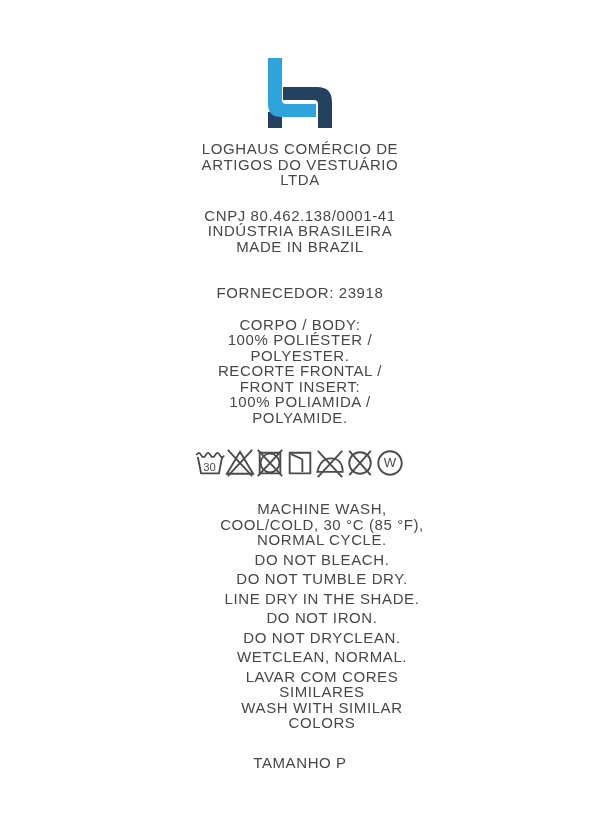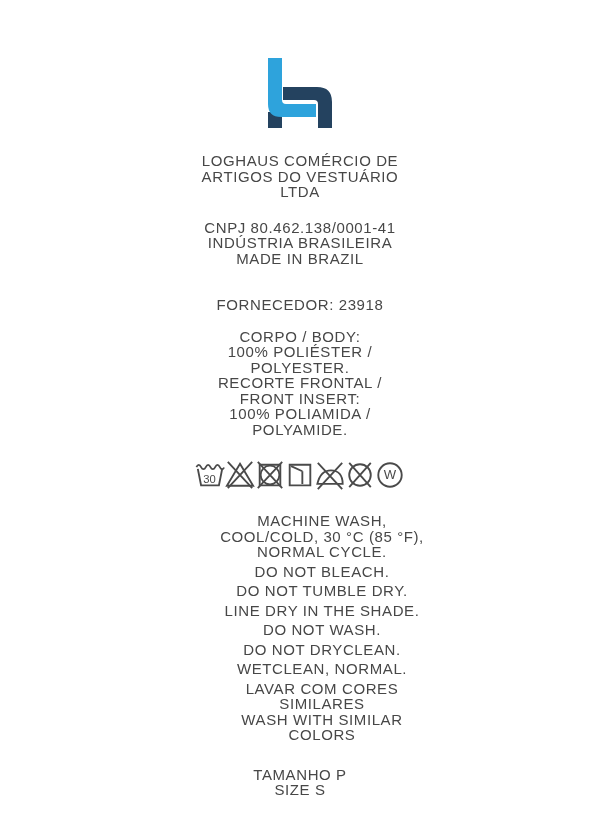--- a/index.html
+++ b/index.html
@@ -12,21 +12,21 @@
     overflow:hidden;
   }
   .logo{display:block;margin:58px auto 0;}
   .tblock{
     text-align:center;
     font-size:15px;
     line-height:15.5px;
     letter-spacing:0.6px;
     color:#474747;
   }
-  .company{margin-top:23px;}
+  .company{margin-top:11px;}
   .cnpj{margin-top:20px;}
   .origin{}
   .supplier{margin-top:31px;}
   .composition{margin-top:16px;}
   .symbols{
     margin-top:18px;
     display:flex;
     justify-content:center;
     align-items:flex-start;
   }
@@ -128,29 +128,28 @@
 
   <div class="tblock care">
     <p>
       <span style="display:block">MACHINE WASH,</span>
       <span style="display:block">COOL/COLD, 30 °C (85 °F),</span>
       <span style="display:block">NORMAL CYCLE.</span>
     </p>
     <p>DO NOT BLEACH.</p>
     <p>DO NOT TUMBLE DRY.</p>
     <p>LINE DRY IN THE SHADE.</p>
-    <p>DO NOT WASH.</p>
+    <p>DO NOT IRON.</p>
     <p>DO NOT DRYCLEAN.</p>
     <p>WETCLEAN, NORMAL.</p>
     <p>
       <span style="display:block">LAVAR COM CORES</span>
       <span style="display:block">SIMILARES</span>
       <span style="display:block">WASH WITH SIMILAR</span>
       <span style="display:block">COLORS</span>
     </p>
   </div>
 
   <div class="tblock size">
     <div>TAMANHO P</div>
-    <div>SIZE S</div>
   </div>
 
 </div>
 
 </body></html>

